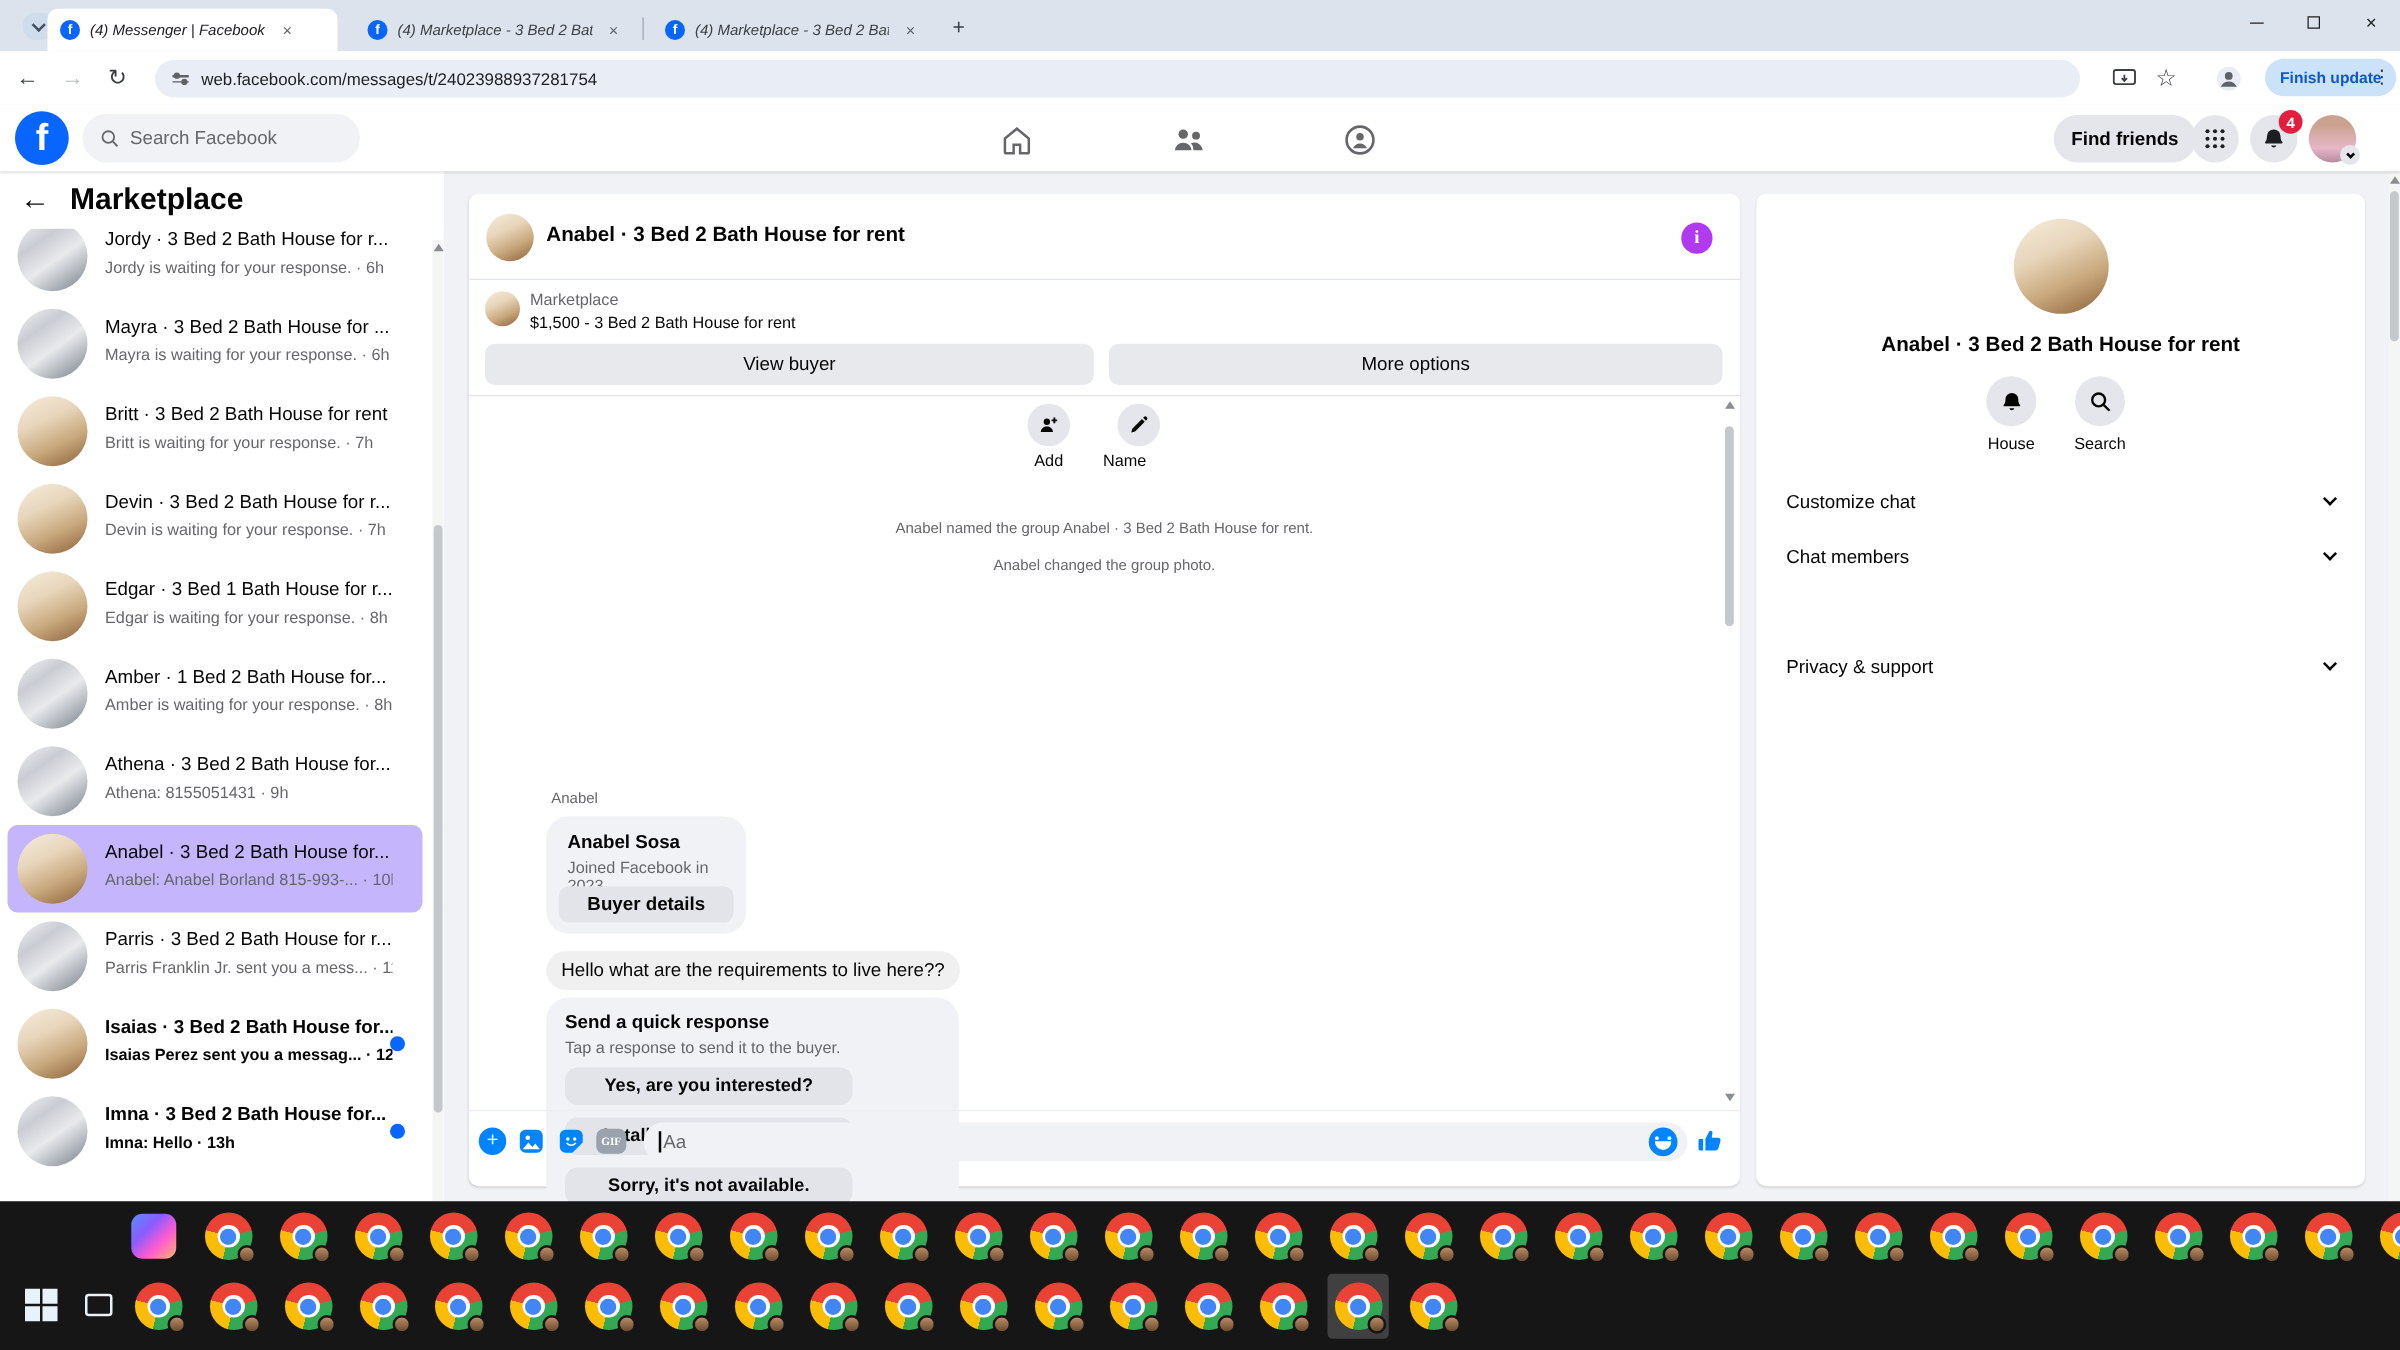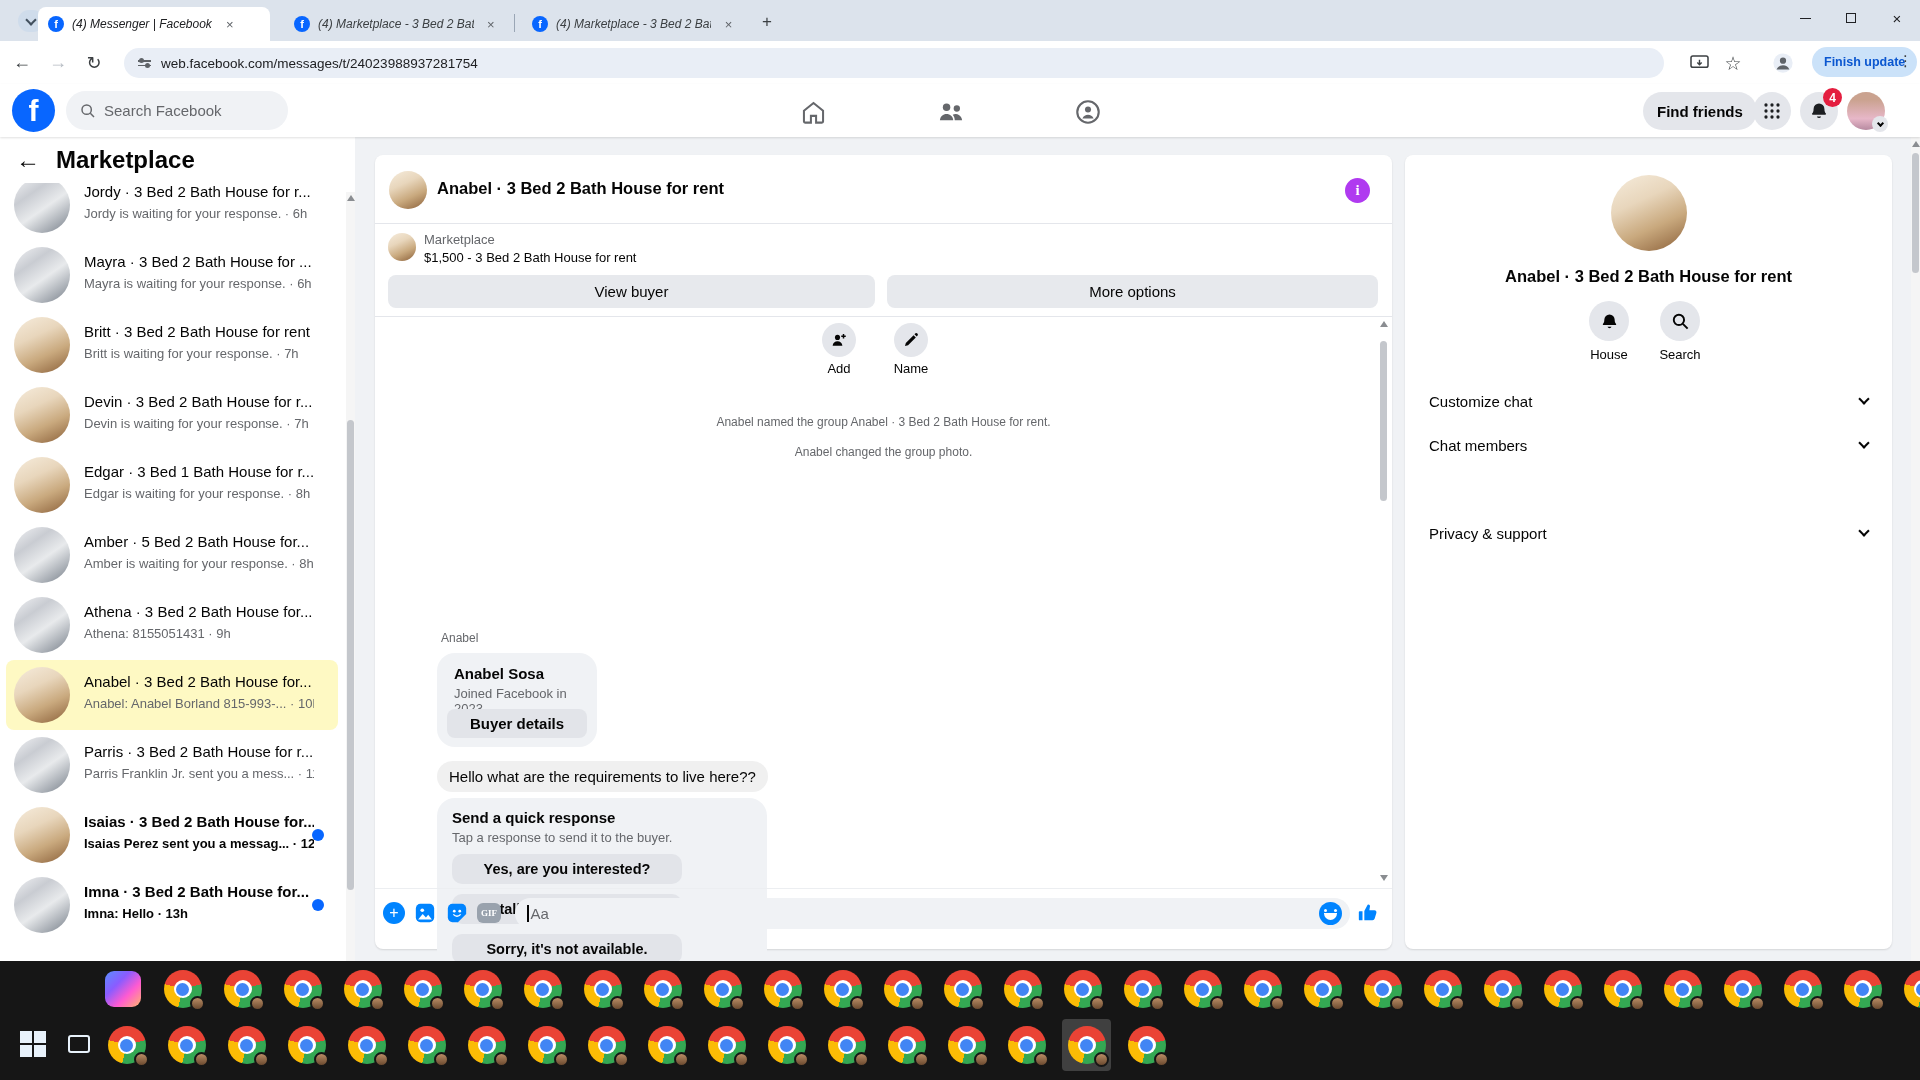--- a/index.html
+++ b/index.html
@@ -53,21 +53,21 @@
   .content { position:absolute; left:0; top:137px; width:1920px; height:824px; background:#f0f2f5; }
   .card { position:absolute; background:#fff; border-radius:8px; box-shadow:0 1px 2px rgba(0,0,0,.12); }
 
   
   .sidebar { position:absolute; left:0; top:0; width:355px; height:824px; background:#fff; overflow:hidden; }
   .sb-head { position:absolute; left:0; top:0; width:100%; height:46px; background:#fff; z-index:3; display:flex; align-items:center; gap:16px; padding:0 16px; }
   .sb-back { font-size:24px; font-weight:bold; color:#050505; }
   .sb-title { font-size:24px; font-weight:bold; color:#050505; }
   .sb-list { position:absolute; left:0; top:33px; width:344px; }
   .sb-item { position:relative; height:70px; margin:0 6px; border-radius:8px; }
-  .sb-item.selected { background:#fef9c3; }
+  .sb-item.selected { background:#c4b5fd; }
   .sb-item .av { position:absolute; left:8px; top:7px; width:56px; height:56px; border-radius:50%; }
   .sb-item .tt { position:absolute; left:78px; top:13px; width:230px; font-size:15px; color:#050505; white-space:nowrap; overflow:hidden; }
   .sb-item .mt { position:absolute; left:78px; top:36px; width:230px; font-size:13px; color:#65676b; white-space:nowrap; overflow:hidden; }
   .sb-item.unread .tt, .sb-item.unread .mt { font-weight:bold; color:#050505; }
   .sb-item .dot { position:absolute; right:14px; top:29px; width:12px; height:12px; border-radius:50%; background:#0866ff; }
   .av.kitchen { background:linear-gradient(155deg,#f6ecdc 0%,#e8d6bc 35%,#c9a97e 65%,#8a5f38 100%); }
   .av.bathroom { background:linear-gradient(145deg,#f2f3f5 0%,#c9ccd2 30%,#e8eaec 55%,#9ba1a9 85%,#d4d7db 100%); }
   .av.person { background:linear-gradient(180deg,#a08872 10%,#4a3c33 55%,#27494c 100%); }
   .vscroll { position:absolute; width:9px; background:#f5f5f5; }
   .vscroll .thumb { position:absolute; left:1px; width:7px; border-radius:4px; background:#c4c7cc; }
@@ -286,21 +286,21 @@
           <span class="tt">Devin · 3 Bed 2 Bath House for r...</span>
           <span class="mt">Devin is waiting for your response. · 7h</span>
         </div>
         <div class="sb-item">
           <span class="av kitchen"></span>
           <span class="tt">Edgar · 3 Bed 1 Bath House for r...</span>
           <span class="mt">Edgar is waiting for your response. · 8h</span>
         </div>
         <div class="sb-item">
           <span class="av bathroom"></span>
-          <span class="tt">Amber · 5 Bed 2 Bath House for...</span>
+          <span class="tt">Amber · 1 Bed 2 Bath House for...</span>
           <span class="mt">Amber is waiting for your response. · 8h</span>
         </div>
         <div class="sb-item">
           <span class="av bathroom"></span>
           <span class="tt">Athena · 3 Bed 2 Bath House for...</span>
           <span class="mt">Athena: 8155051431 · 9h</span>
         </div>
         <div class="sb-item selected">
           <span class="av kitchen"></span>
           <span class="tt">Anabel · 3 Bed 2 Bath House for...</span>
@@ -356,21 +356,21 @@
               <path d="M18 4v6M15 7h6" stroke="#050505" stroke-width="2" fill="none"></path>
             </svg>
         </div>
         <div class="act-circle" style="left:519px; top:6px;">
           <svg width="16" height="16" viewBox="0 0 24 24" fill="#050505">
               <path d="M3 21l1.2-4.6L15.8 4.8l3.4 3.4L7.6 19.8z"></path>
               <path d="M17.2 3.4l3.4 3.4 1-1a2.4 2.4 0 0 0-3.4-3.4z"></path>
             </svg>
         </div>
         <div class="act-label" style="left:434px; top:44px;">Add</div>
-        <div class="act-label" style="left:506px; top:44px;">Name</div>
+        <div class="act-label" style="left:482px; top:44px;text-align:right;">Name</div>
 
         <div class="sysmsg" style="top:98px;">Anabel named the group Anabel · 3 Bed 2 Bath House for rent.</div>
         <div class="sysmsg" style="top:128px;">Anabel changed the group photo.</div>
 
         <div class="sender-label" style="top:314px;">Anabel</div>
 
         <div class="buyer-card">
           <span class="bc-name">Anabel Sosa</span>
           <span class="bc-join">Joined Facebook in 2023</span>
           <div class="bc-btn">Buyer details</div>

